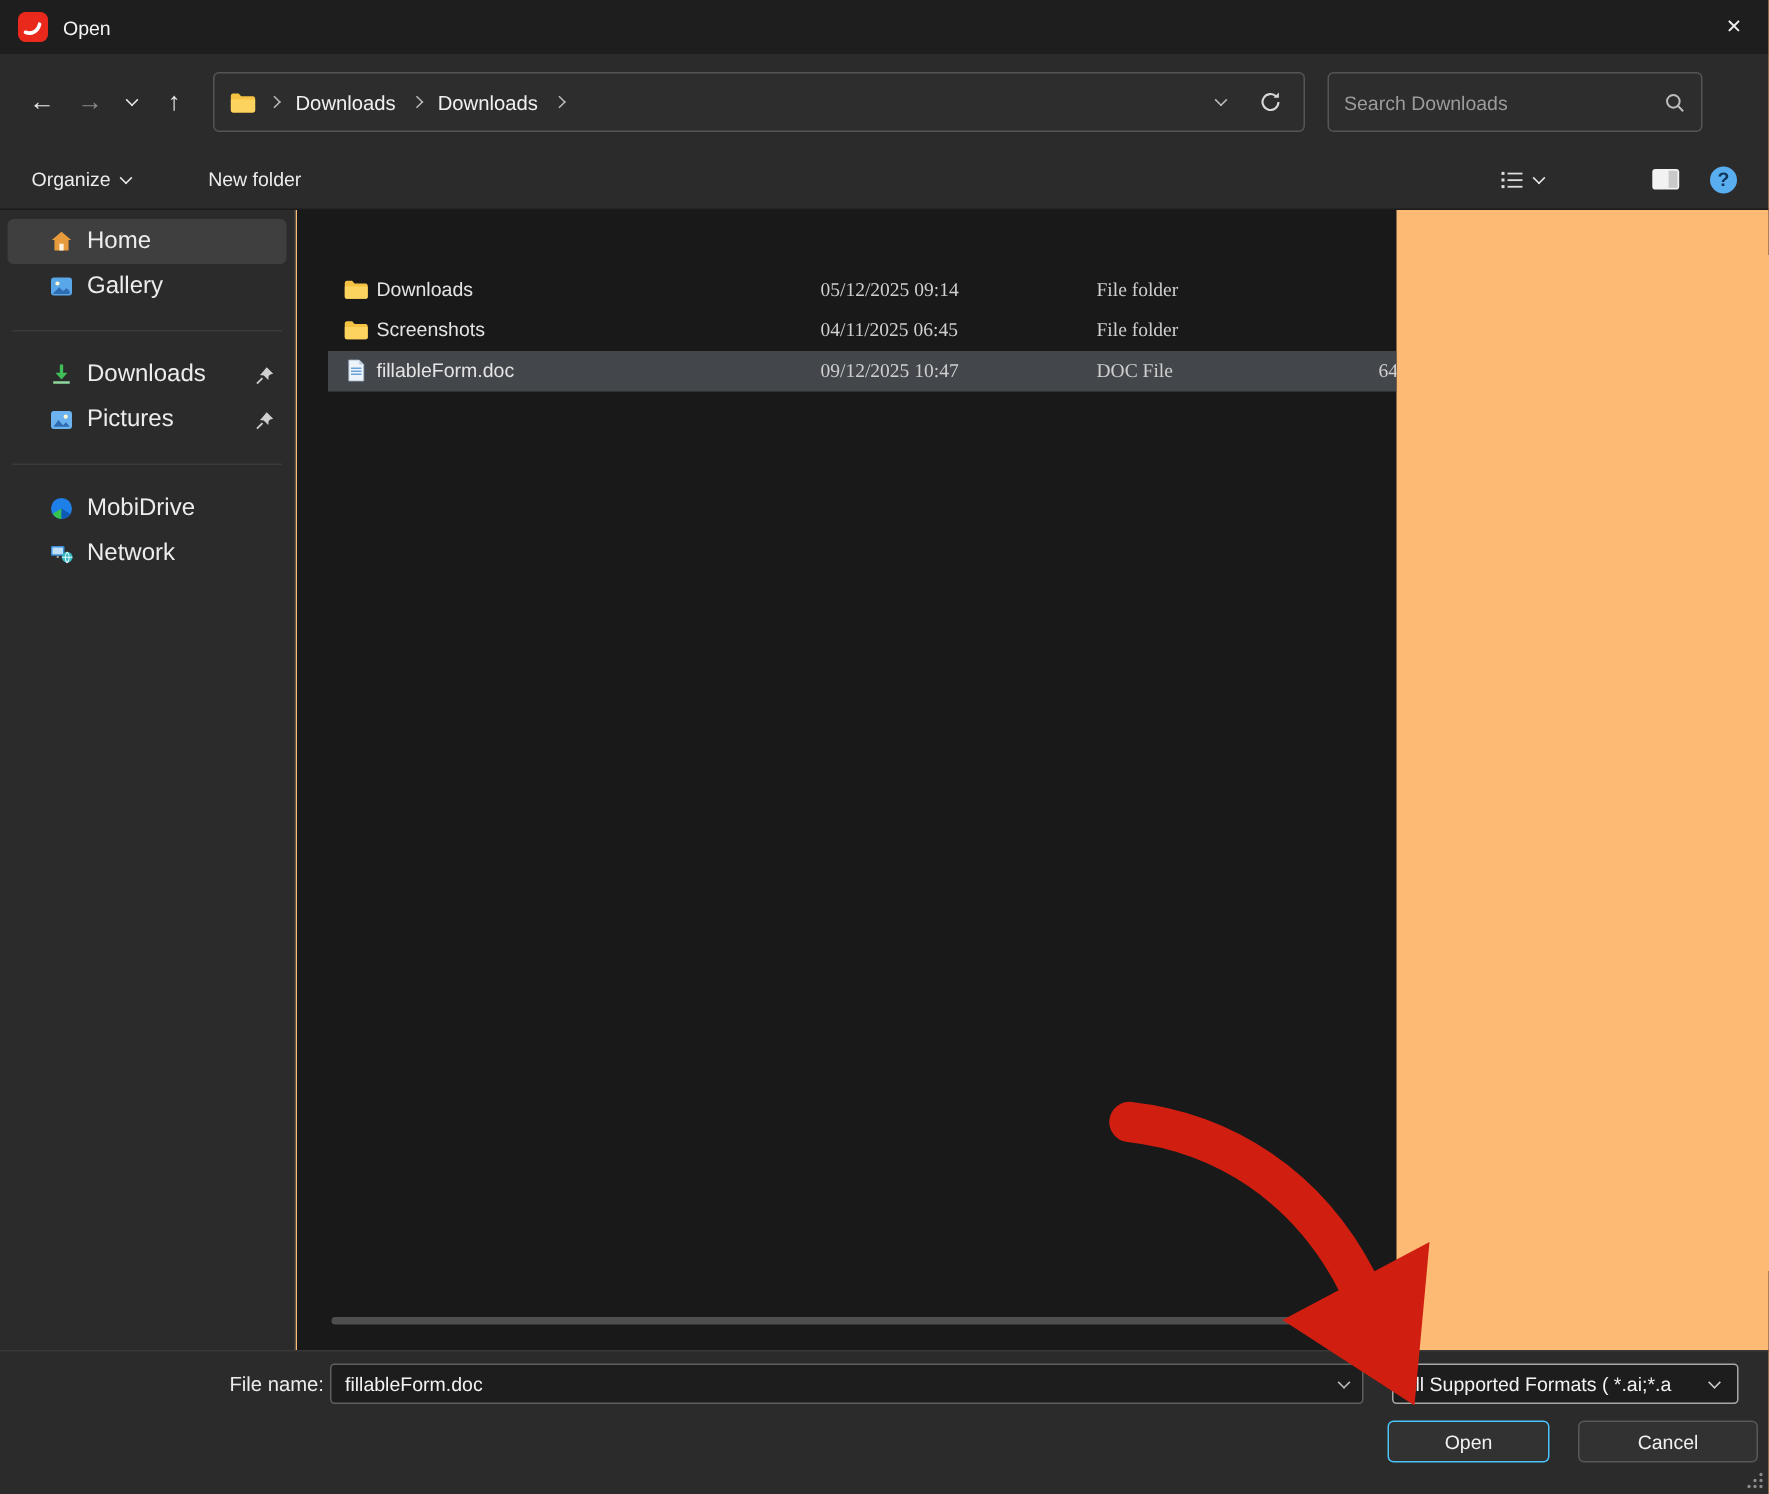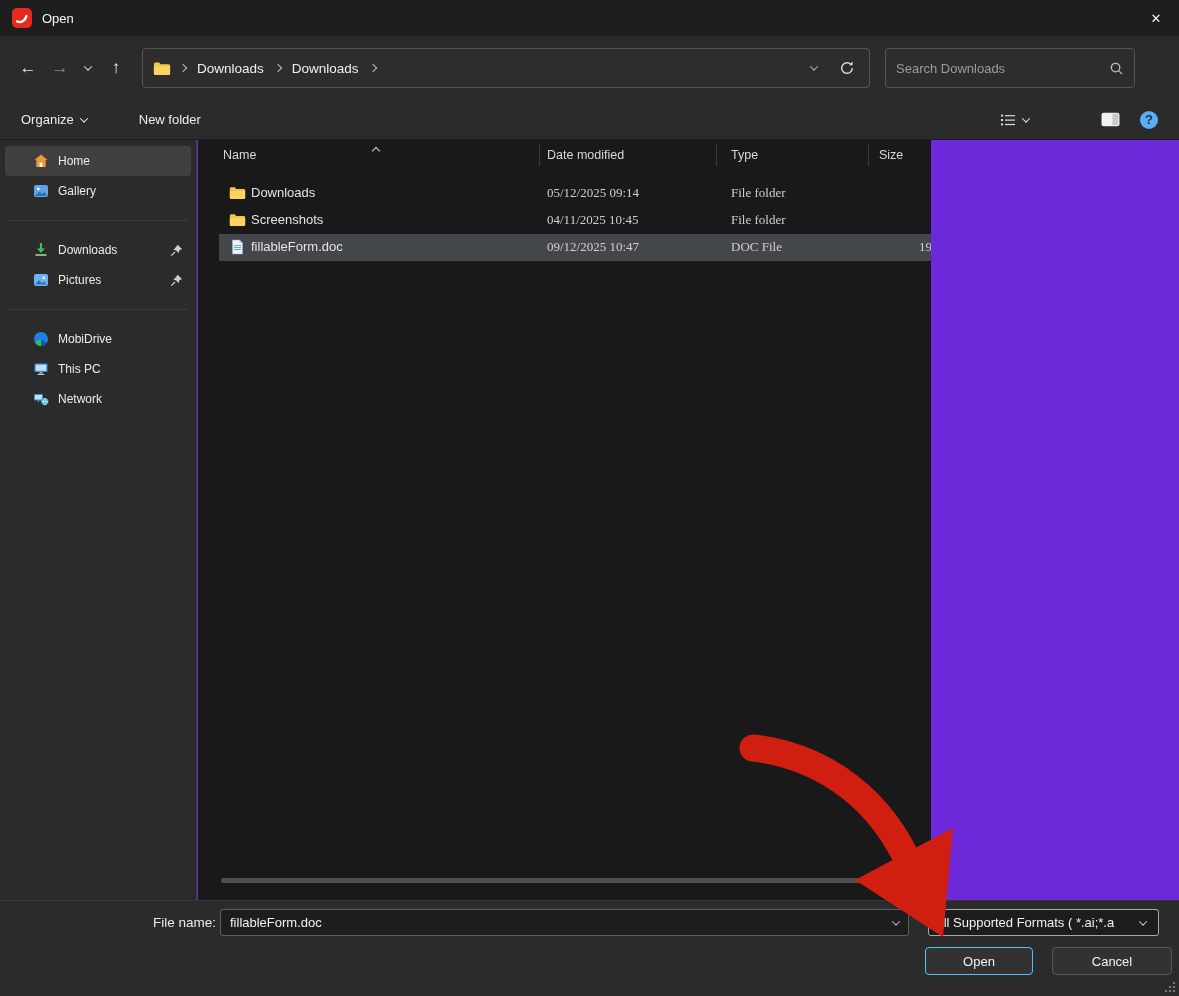--- a/index.html
+++ b/index.html
@@ -2,21 +2,21 @@
 <html><head>
 <meta charset="utf-8">
 <style>
   * { margin:0; padding:0; box-sizing:border-box; }
   html,body { width:1179px; height:996px; overflow:hidden; }
   body {
     font-family:"Liberation Sans","DejaVu Sans",sans-serif;
     background:#202020; color:#f0f0f0; font-size:13px;
     position:relative;
   }
-  .window { position:absolute; inset:0; background:#6d28d9; }
+  .window { position:absolute; inset:0; background:#fdba74; }
 
   
   .titlebar { position:absolute; top:0; left:0; right:0; height:36px;
     background:#1e1e1e; display:flex; align-items:center; padding-left:12px; gap:10px; }
   .applogo { width:20px; height:20px; display:block; }
   .wintitle { font-size:13px; color:#f5f5f5; }
   .closebtn { position:absolute; top:0; right:0; width:46px; height:36px;
     display:flex; align-items:center; justify-content:center; color:#f0f0f0;
     font-size:13px; cursor:default; }
 
@@ -52,21 +52,21 @@
   .tb-right { margin-left:auto; display:flex; align-items:center; gap:20px; }
   .help { width:18px; height:18px; border-radius:50%; background:#59aef0;
     color:#12355c; font-weight:bold; font-size:13px; display:flex;
     align-items:center; justify-content:center; }
 
   
   .main { position:absolute; top:140px; left:0; right:0; bottom:96px; }
   .sidebar { position:absolute; top:0; left:0; bottom:0; width:197px;
     background:#2b2b2b; border-right:1px solid #3c3c3c; padding-top:6px; }
   .sideitem { display:flex; align-items:center; height:30px; margin:0 5px;
-    padding:0 8px 0 28px; border-radius:4px; gap:9px; font-size:12px; color:#ececec; }
+    padding:0 8px 0 28px; border-radius:4px; gap:9px; font-size:16px; color:#ececec; }
   .sideitem.selected { background:#3f3f3f; }
   .sideitem .icon16 { width:16px; height:16px; flex:0 0 auto; }
   .sideitem .pin { margin-left:auto; width:13px; height:13px; }
   .sidesep { height:1px; background:#3a3a3a; margin:14px 8px; }
 
   .filearea { position:absolute; top:0; left:198px; right:248px; bottom:0;
     background:#191919; overflow:hidden; }
   .listheader { position:absolute; top:0; left:0; right:0; height:30px;
     color:#d8d8d8; font-size:12.5px; }
   .hcell { position:absolute; top:8px; }
@@ -237,82 +237,63 @@
       <div class="sideitem">
         <svg class="icon16" viewBox="0 0 16 16">
           <circle cx="8" cy="8" r="7" fill="#1f7fe8"></circle>
           <path d="M8 8L2.2 11.5A7 7 0 0 0 8 15z" fill="#35c24d"></path>
           <path d="M8 8l5.8 3.5A7 7 0 0 1 8 15z" fill="#0d5bb5"></path>
         </svg>
         <span>MobiDrive</span>
       </div>
       <div class="sideitem">
         <svg class="icon16" viewBox="0 0 16 16">
-          <rect x="1.5" y="2.5" width="13" height="8.5" rx="1" fill="#3a8edb"></rect>
-          <rect x="2.7" y="3.7" width="10.6" height="6.1" fill="#bfe0f7"></rect>
-          <rect x="6.5" y="11" width="3" height="1.8" fill="#9a9a9a"></rect>
-          <rect x="4.5" y="12.8" width="7" height="1.2" rx="0.5" fill="#bdbdbd"></rect>
-        </svg>
-        <span>This PC</span>
-      </div>
-      <div class="sideitem">
-        <svg class="icon16" viewBox="0 0 16 16">
           <rect x="1" y="3" width="9" height="6.5" rx="0.8" fill="#3a8edb"></rect>
           <rect x="2" y="4" width="7" height="4.5" fill="#bfe0f7"></rect>
           <rect x="4.8" y="9.5" width="1.4" height="1.5" fill="#9a9a9a"></rect>
           <circle cx="11.8" cy="10.5" r="3.6" fill="#35b8c2"></circle>
           <path d="M8.4 10.5h6.8M11.8 7a5.5 5.5 0 0 1 0 7.2M11.8 7a5.5 5.5 0 0 0 0 7.2" stroke="#e8fbff" stroke-width=".7" fill="none"></path>
         </svg>
         <span>Network</span>
       </div>
     </div>
 
     <div class="filearea">
-      <div class="listheader">
-        <span class="sortchev"><span class="chev up"></span></span>
-        <span class="hcell" style="left:25px">Name</span>
-        <span class="hcell" style="left:349px">Date modified</span>
-        <span class="hcell" style="left:533px">Type</span>
-        <span class="hcell" style="left:681px">Size</span>
-        <span class="hsep" style="left:341px"></span>
-        <span class="hsep" style="left:518px"></span>
-        <span class="hsep" style="left:670px"></span>
-      </div>
 
       <div class="rows">
         <div class="row">
           <svg class="rowicon" viewBox="0 0 20 16">
             <path d="M1 3c0-1 .7-1.8 1.6-1.8h4.2l1.8 2h8.8c.9 0 1.6.8 1.6 1.8v8.4c0 1-.7 1.8-1.6 1.8H2.6c-.9 0-1.6-.8-1.6-1.8V3z" fill="#f6c244"></path>
             <path d="M1 5.6h18v7.8c0 1-.7 1.8-1.6 1.8H2.6c-.9 0-1.6-.8-1.6-1.8V5.6z" fill="#fcd35e"></path>
           </svg>
           <span class="cell" style="left:53px">Downloads</span>
           <span class="cell sub" style="left:349px">05/12/2025 09:14</span>
           <span class="cell sub" style="left:533px">File folder</span>
         </div>
         <div class="row">
           <svg class="rowicon" viewBox="0 0 20 16">
             <path d="M1 3c0-1 .7-1.8 1.6-1.8h4.2l1.8 2h8.8c.9 0 1.6.8 1.6 1.8v8.4c0 1-.7 1.8-1.6 1.8H2.6c-.9 0-1.6-.8-1.6-1.8V3z" fill="#f6c244"></path>
             <path d="M1 5.6h18v7.8c0 1-.7 1.8-1.6 1.8H2.6c-.9 0-1.6-.8-1.6-1.8V5.6z" fill="#fcd35e"></path>
           </svg>
           <span class="cell" style="left:53px">Screenshots</span>
-          <span class="cell sub" style="left:349px">04/11/2025 10:45</span>
+          <span class="cell sub" style="left:349px">04/11/2025 06:45</span>
           <span class="cell sub" style="left:533px">File folder</span>
         </div>
         <div class="row selected">
           <svg class="rowicon" viewBox="0 0 16 16">
             <path d="M3 1h7l3 3v11H3z" fill="#eef3fa" stroke="#9ab0c8" stroke-width=".5"></path>
             <path d="M10 1l3 3h-3z" fill="#b9cde0"></path>
             <rect x="4.5" y="6" width="7" height="1" fill="#6aa3d8"></rect>
             <rect x="4.5" y="8" width="7" height="1" fill="#6aa3d8"></rect>
             <rect x="4.5" y="10" width="7" height="1" fill="#6aa3d8"></rect>
           </svg>
           <span class="cell" style="left:53px">fillableForm.doc</span>
           <span class="cell sub" style="left:349px">09/12/2025 10:47</span>
           <span class="cell sub" style="left:533px">DOC File</span>
-          <span class="cell sub" style="left:721px">19</span>
+          <span class="cell sub" style="left:721px">64</span>
         </div>
       </div>
 
       <div class="hscroll"></div>
     </div>
 
   </div>
 
   <div class="footer">
     <div class="fnlabel">File name:</div>

